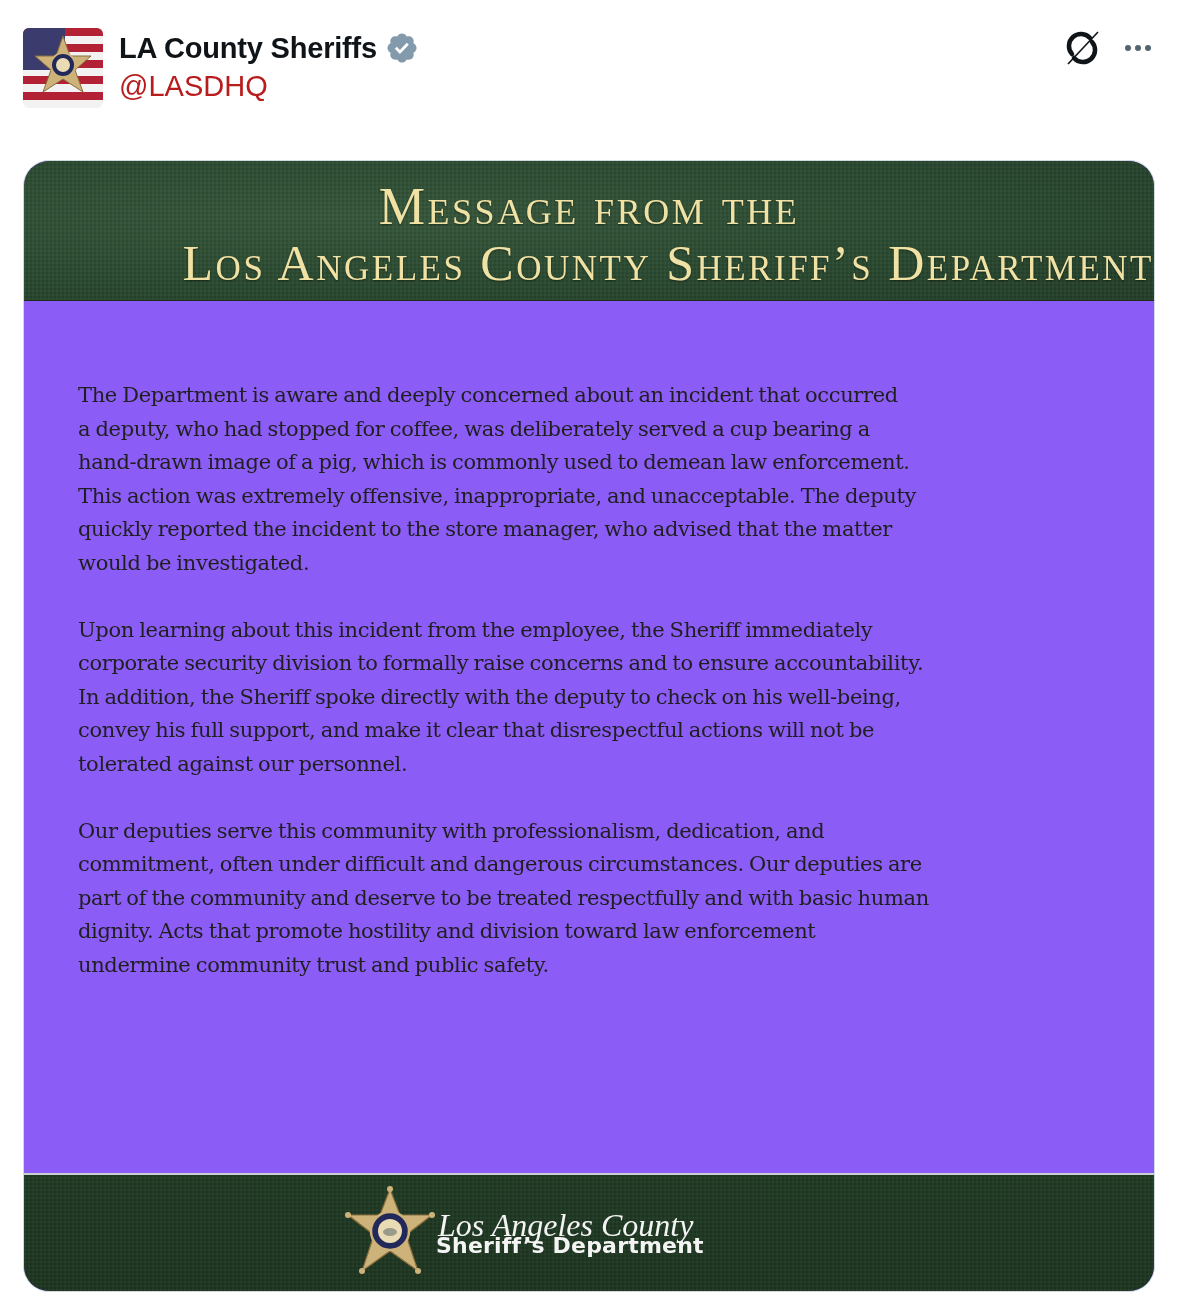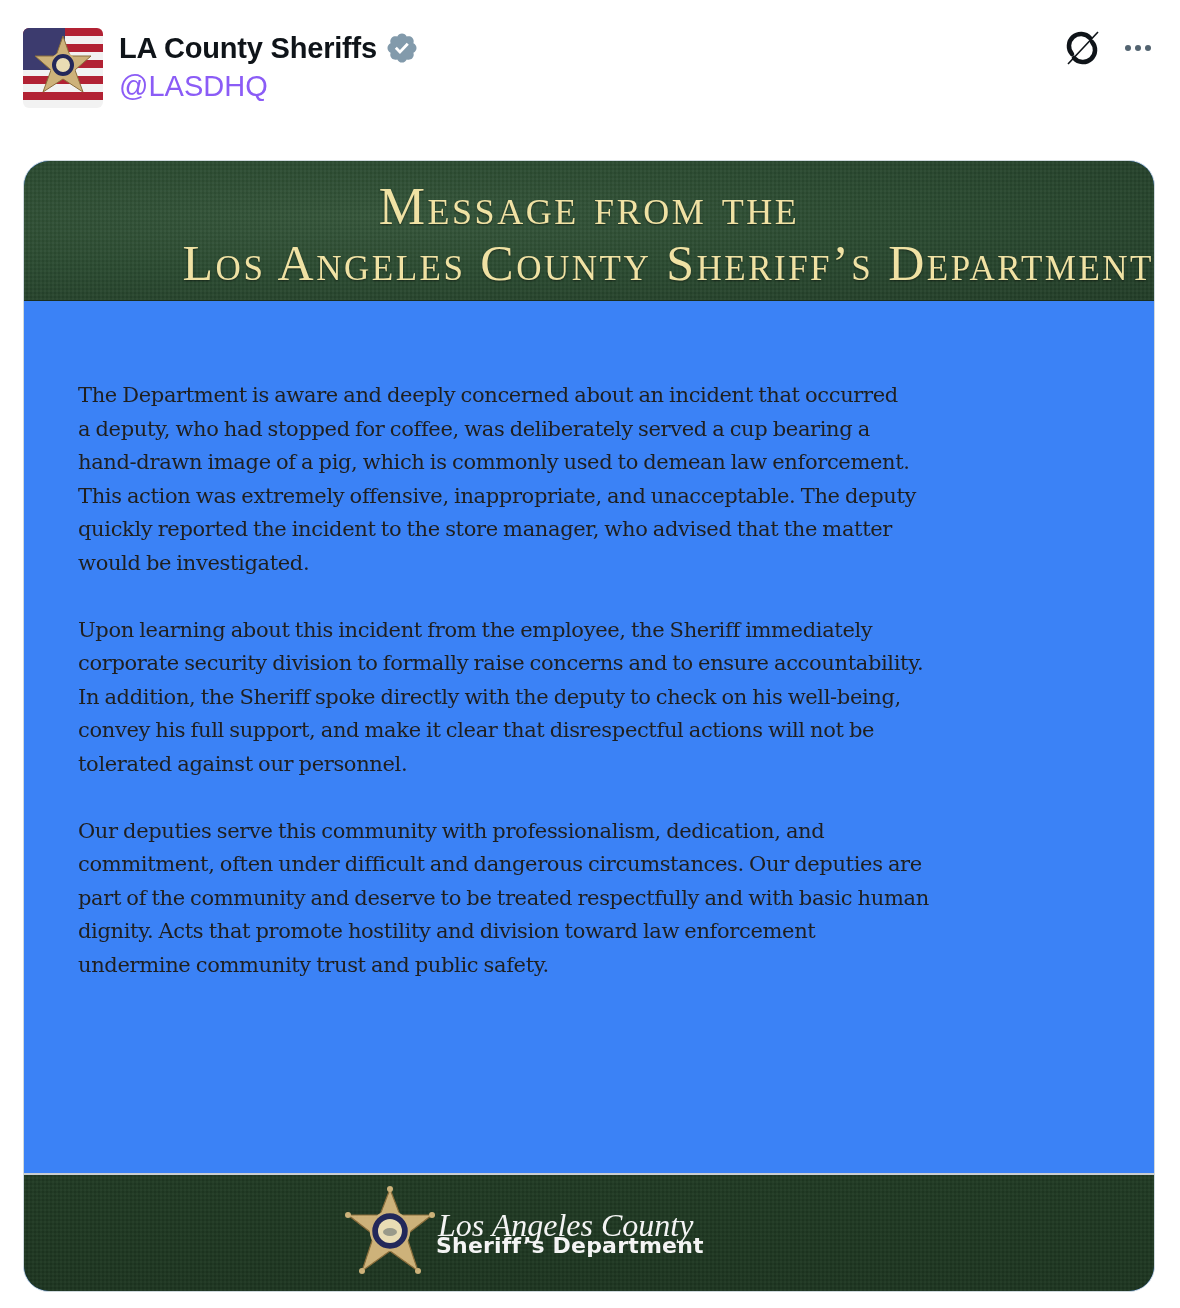--- a/index.html
+++ b/index.html
@@ -10,29 +10,29 @@
   .avatar {
     position: absolute; left: 0; top: 0; width: 80px; height: 80px; border-radius: 6px; overflow: hidden;
     background: repeating-linear-gradient(180deg, #b22234 0 8px, #f2f2f2 8px 16px);
   }
   .avatar .canton { position: absolute; left: 0; top: 0; width: 42px; height: 42px; background: #3c3b6e; }
   .avatar svg { position: absolute; left: 10px; top: 6px; }
   .name-block { position: absolute; left: 96px; top: 2px; }
   .display-name-row { display: flex; align-items: center; gap: 8px; height: 36px; }
   .display-name { font-size: 29px; font-weight: 700; letter-spacing: -0.2px; color: #0f1419; }
   .verified { width: 34px; height: 34px; }
-  .handle { font-size: 29px; color: #8b5cf6; margin-top: 4px; }
+  .handle { font-size: 29px; color: #b91c1c; margin-top: 4px; }
 
   .grok-icon { position: absolute; left: 1062px; top: 28px; width: 40px; height: 40px; cursor: pointer; }
   .more-icon { position: absolute; left: 1120px; top: 36px; width: 36px; height: 24px; display: flex; gap: 4px; align-items: center; justify-content: center; cursor: pointer; }
   .more-icon span { width: 6px; height: 6px; border-radius: 50%; background: #536471; }
 
   .media {
     position: absolute; left: 23px; top: 160px; width: 1132px; height: 1132px;
-    border: 1px solid #cfd9de; border-radius: 26px; overflow: hidden; background: #3b82f6;
+    border: 1px solid #cfd9de; border-radius: 26px; overflow: hidden; background: #8b5cf6;
     cursor: pointer;
   }
   .banner-top {
     position: absolute; left: 0; top: 0; width: 100%; height: 140px;
     background:
       repeating-linear-gradient(90deg, rgba(255,255,255,0.025) 0 2px, rgba(0,0,0,0.03) 2px 4px),
       repeating-linear-gradient(0deg, rgba(255,255,255,0.02) 0 2px, rgba(0,0,0,0.03) 2px 4px),
       radial-gradient(ellipse at 30% 40%, #35563a 0%, #2a4a30 50%, #223d27 100%);
     border-bottom: 1px solid #1a2d1d;
   }

